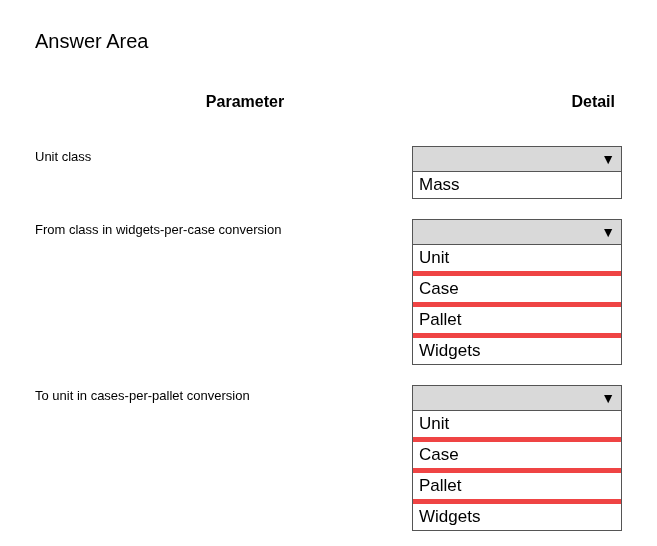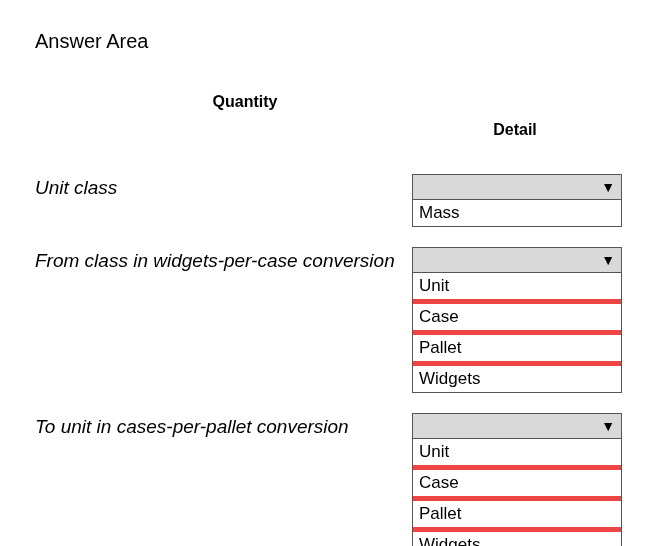--- a/index.html
+++ b/index.html
@@ -24,35 +24,33 @@
   .col-param-header {
     width: 380px;
     text-align: center;
     font-weight: bold;
     font-size: 16px;
     padding-left: 40px;
     box-sizing: border-box;
   }
   .col-detail-header {
     width: 200px;
-    text-align: center;
+    text-align: right;
     font-weight: bold;
     font-size: 16px;
-    margin-top: 28px;
   }
   .param-block {
     display: flex;
     align-items: flex-start;
     margin-bottom: 20px;
   }
   .param-label {
     width: 380px;
-    font-size: 19px;
+    font-size: 13px;
     padding-top: 3px;
-    font-style: italic;
   }
   .detail-col {
     width: 210px;
   }
   .dropdown-closed {
     width: 210px;
     height: 26px;
     border: 1px solid #555;
     background: #d9d9d9;
     position: relative;
@@ -83,21 +81,21 @@
   .option-item:first-child {
     border-top: none;
   }
 </style>
 </head>
 <body>
 
 <h2 class="title">Answer Area</h2>
 
 <div class="header-row">
-  <div class="col-param-header">Quantity</div>
+  <div class="col-param-header">Parameter</div>
   <div class="col-detail-header">Detail</div>
 </div>
 
 <div class="param-block">
   <div class="param-label">Unit class</div>
   <div class="detail-col">
     <div class="dropdown-closed">
       <span class="arrow">▼</span>
     </div>
     <div class="option-list">

